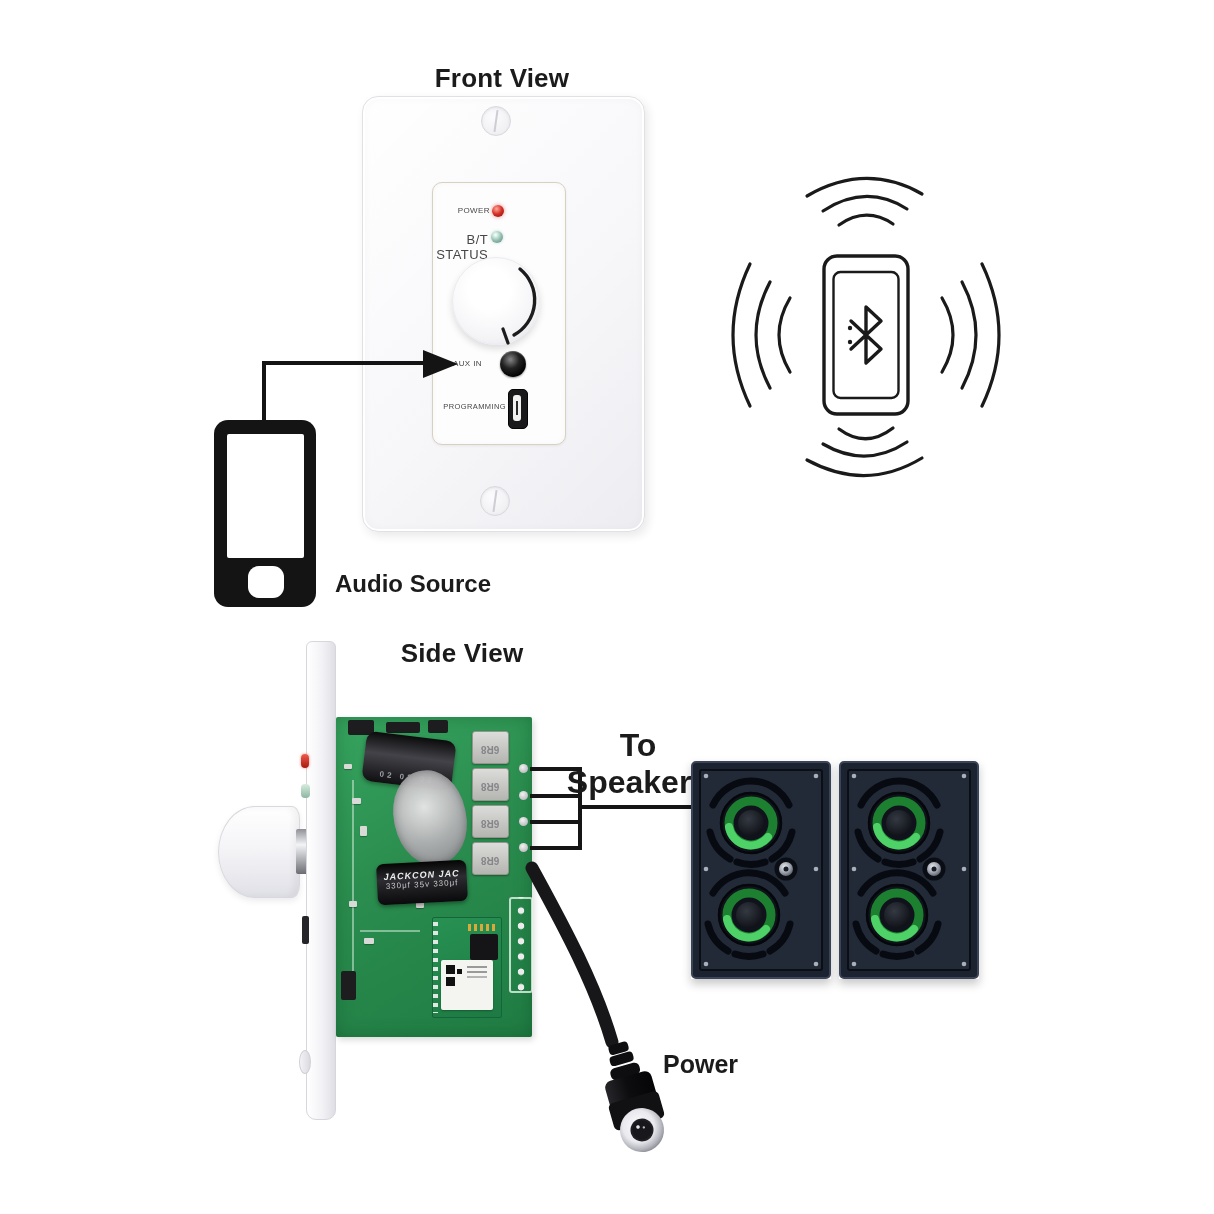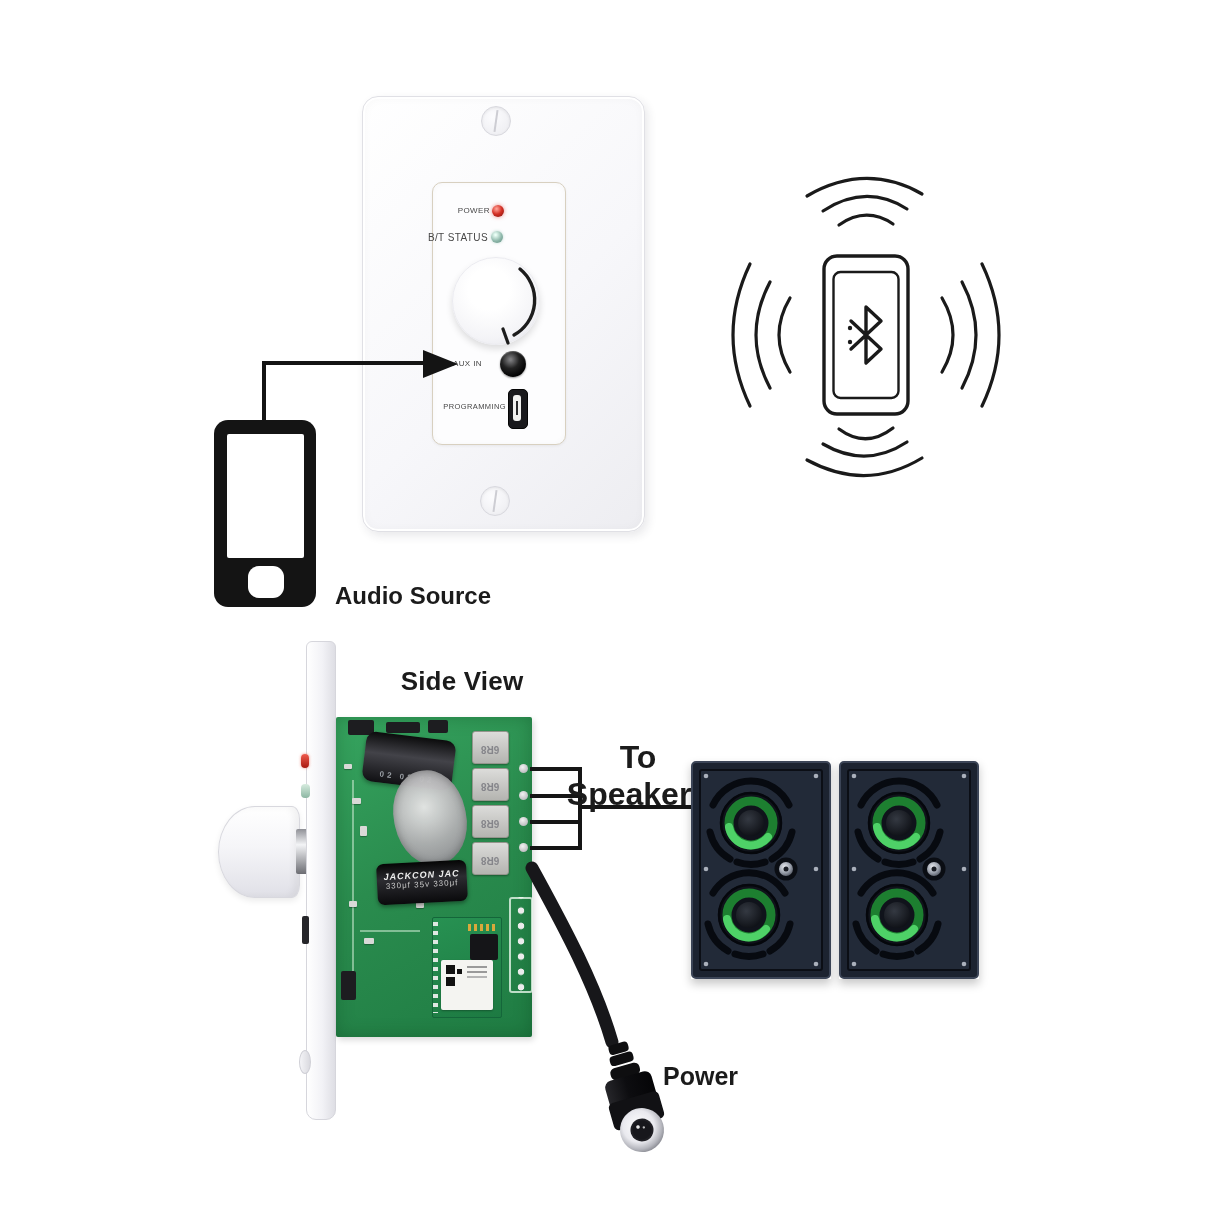--- a/index.html
+++ b/index.html
@@ -1,20 +1,20 @@
 <!DOCTYPE html>
 <html><head>
 <meta charset="utf-8">
 <style>
   html,body{margin:0;padding:0;background:#fff;}
   #canvas{position:relative;width:1214px;height:1214px;background:#fff;overflow:hidden;
           font-family:"Liberation Sans","DejaVu Sans",sans-serif;}
   .abs{position:absolute;}
   .title{position:absolute;font-weight:700;font-size:26px;color:#1b1b1b;text-align:center;letter-spacing:.2px;}
-  .callout{position:absolute;font-weight:700;font-size:24px;color:#1b1b1b;text-align:center;margin-top:12px;}
+  .callout{position:absolute;font-weight:700;font-size:24px;color:#1b1b1b;text-align:center;}
   .plabel{position:absolute;font-size:8px;color:#474747;text-align:right;letter-spacing:.4px;}
 
   
   .wallplate{position:absolute;left:362px;top:96px;width:281px;height:434px;border-radius:16px;
              background:linear-gradient(135deg,#ffffff 0%,#f7f7fa 55%,#ededf1 100%);
              border:1px solid #e0e0e5;box-shadow:3px 4px 10px rgba(40,40,60,.10), inset 0 0 0 2px #ffffff, inset 0 0 12px rgba(0,0,0,.04);}
   .screw{position:absolute;width:28px;height:28px;border-radius:50%;
          background:radial-gradient(circle at 40% 35%,#fcfcfe,#ebebef);
          border:1px solid #d8d8de;box-shadow:inset 0 1px 3px rgba(0,0,0,.08);}
   .screw .slot{position:absolute;left:13px;top:3px;width:2px;height:22px;background:#cdcdd3;transform:rotate(8deg);}
@@ -99,35 +99,36 @@
   .trace{position:absolute;background:rgba(205,235,212,.55);}
 
   .wire{position:absolute;background:#151515;}
   .speaker{position:absolute;top:761px;width:140px;height:218px;box-shadow:0 5px 9px rgba(0,0,0,.22);}
 </style>
 </head>
 <body>
 
 <div id="canvas">
 
+  <div class="title" style="left:352px;top:63px;width:300px;">Front View</div>
 
   <div class="wallplate"></div>
   <div class="screw" style="left:481px;top:106px;">
     <div class="slot"></div>
   </div>
   <div class="screw" style="left:480px;top:486px;">
     <div class="slot"></div>
   </div>
 
   <div class="panel"></div>
 
   <div class="plabel" style="left:432px;top:206px;width:58px;">POWER</div>
   <div class="led led-red" style="left:492px;top:205px;"></div>
 
-  <div class="plabel" style="left:426px;top:232px;width:62px;font-size:10px;text-align:right;">B/T STATUS</div>
+  <div class="plabel" style="left:426px;top:232px;width:62px;font-size:13px;text-align:right;">B/T STATUS</div>
   <div class="led led-bt" style="left:491px;top:231px;"></div>
 
   <div class="knob"></div>
   <svg class="abs" style="left:450px;top:255px;" width="100" height="102">
     <path d="M70 14 A40 40 0 0 1 64 80" fill="none" stroke="#1c1c1c" stroke-width="3.4" stroke-linecap="round"></path>
     <path d="M53 74 L58 88" fill="none" stroke="#1c1c1c" stroke-width="3.2" stroke-linecap="round"></path>
   </svg>
 
   <div class="plabel" style="left:436px;top:359px;width:46px;">AUX IN</div>
   <div class="auxjack"></div>
@@ -165,21 +166,21 @@
     </g>
     <rect x="124" y="104" width="84" height="158" rx="13" fill="#ffffff" stroke="#1a1a1a" stroke-width="3.4"></rect>
     <rect x="133.5" y="120" width="65" height="126" rx="7" fill="#ffffff" stroke="#1a1a1a" stroke-width="2.4"></rect>
     <g>
       <path d="M151 169 L181 197 L166 211 L166 155 L181 169 L151 197" fill="none" stroke="#1a1a1a" stroke-width="3.4" stroke-linejoin="round" stroke-linecap="round"></path>
       <circle cx="150" cy="176" r="2.2" fill="#1a1a1a"></circle>
       <circle cx="150" cy="190" r="2.2" fill="#1a1a1a"></circle>
     </g>
   </svg>
 
-  <div class="title" style="left:377px;top:666px;width:170px;">Side View</div>
+  <div class="title" style="left:377px;top:638px;width:170px;">Side View</div>
 
   <div class="sideknob"></div>
   <div class="shaft"></div>
   <div class="sideplate"></div>
   <div class="sidebump"></div>
   <div class="sled" style="left:301px;top:754px;width:8px;height:14px;background:linear-gradient(#ef5b4d,#a8170e);box-shadow:0 0 3px rgba(230,60,40,.6);"></div>
   <div class="sled" style="left:301px;top:784px;width:9px;height:14px;background:linear-gradient(#d7ecdf,#8cb6a2);"></div>
   <div class="sidetab"></div>
 
   <div class="pcb"></div>

